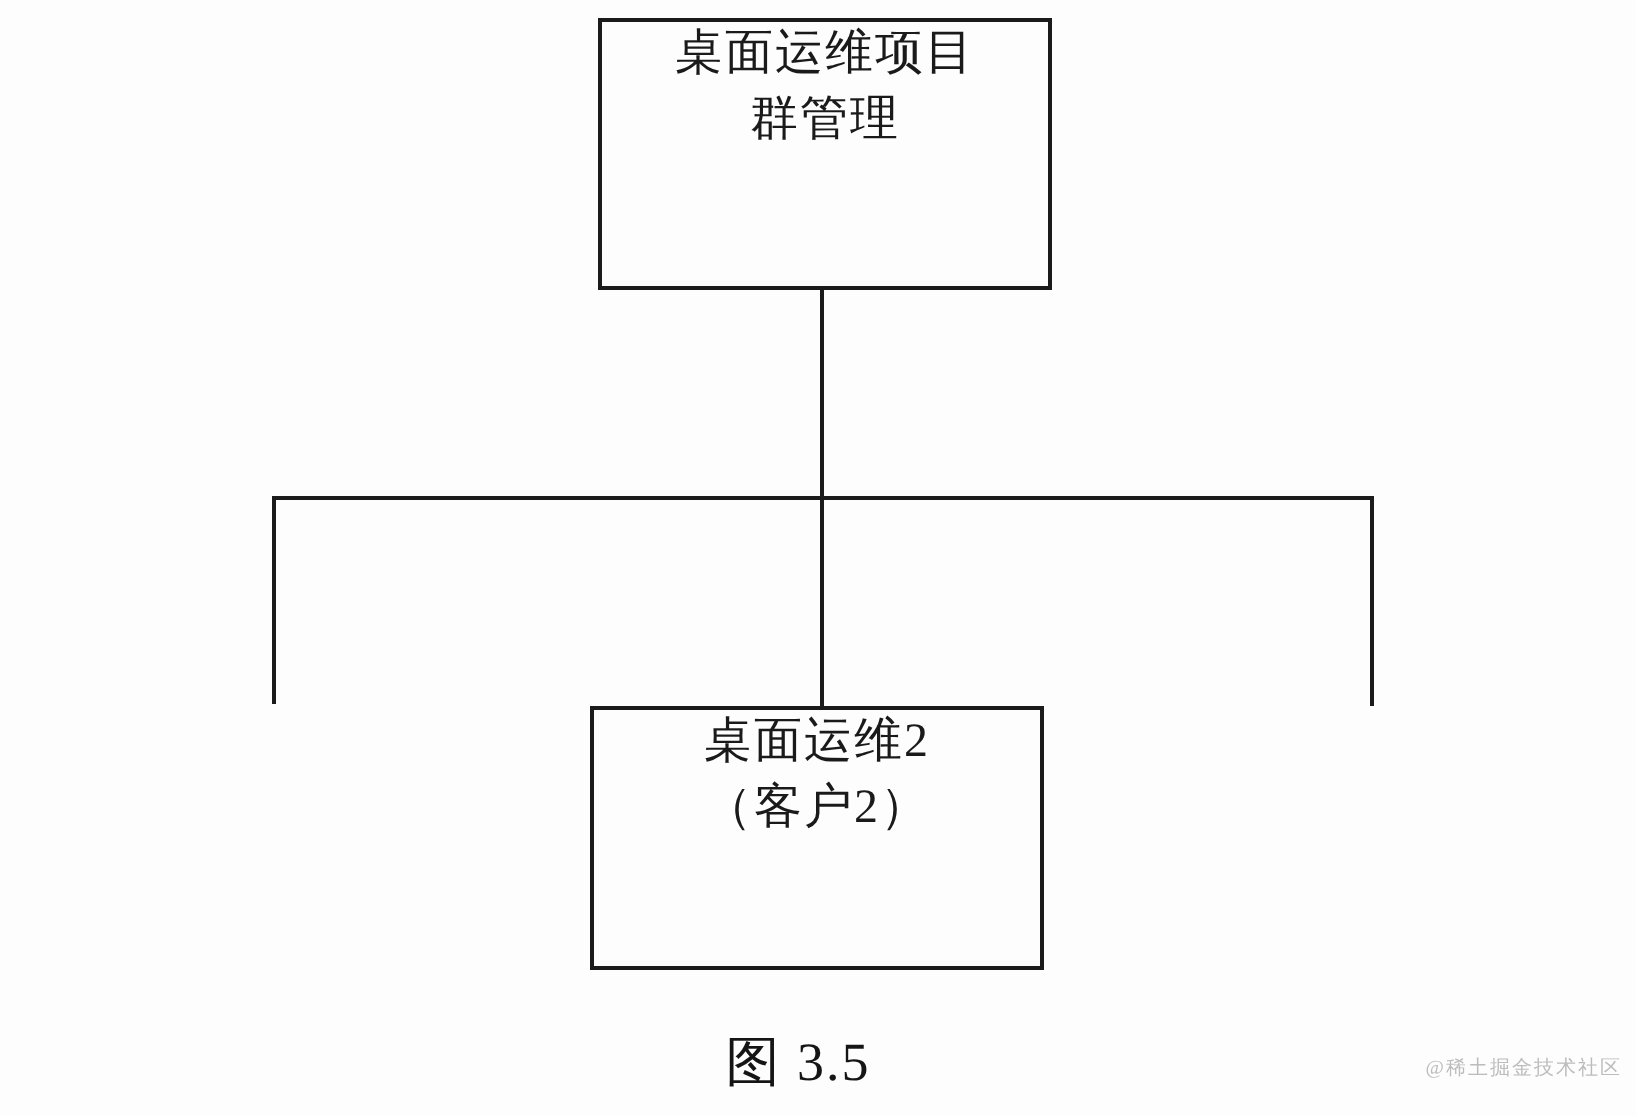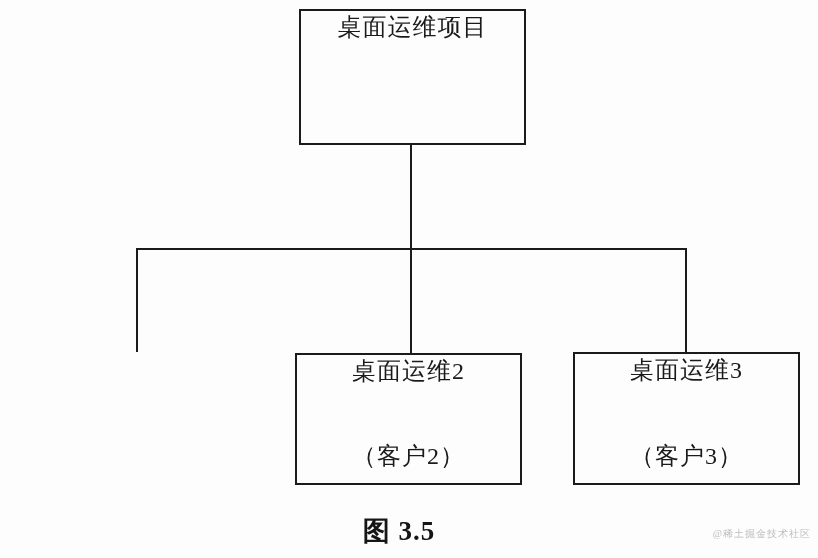--- a/index.html
+++ b/index.html
@@ -20,21 +20,21 @@
     width: 818px; height: 558px;
   }
   .node {
     position: absolute;
     border: 2px solid #1b1b1b;
     background: #fdfdfd;
     box-sizing: border-box;
     display: flex;
     flex-direction: column;
     align-items: center;
-    justify-content: space-between;
+    justify-content: flex-start;
     text-align: center;
     color: #1a1a1a;
     font-size: 24px;
     line-height: 33px;
     letter-spacing: 1px;
   }
   .node-root {
     left: 299px; top: 9px;
     width: 227px; height: 136px;
   }
@@ -74,21 +74,21 @@
     width: 2px; height: 105px;
   }
   .caption {
     position: absolute;
     left: 0; top: 513px;
     width: 818px;
     display: flex;
     justify-content: center;
     align-items: baseline;
     font-size: 27px;
-    font-weight: bold;
+    font-weight: normal;
     color: #151515;
     letter-spacing: 2px;
   }
   .caption .fig-num {
     margin-right: 20px;
     letter-spacing: 1px;
   }
   .watermark {
     position: absolute;
     right: 7px; top: 527px;
@@ -98,37 +98,34 @@
     font-family: "Liberation Serif", "DejaVu Serif", serif;
   }
 </style>
 </head>
 <body>
 
 <div class="canvas">
 
   <div class="node node-root">
     <span>桌面运维项目</span>
+    <span>群管理</span>
   </div>
 
   <div class="line line-trunk"></div>
   <div class="line line-horiz"></div>
   <div class="line line-drop-left"></div>
   <div class="line line-drop-right"></div>
 
 
   <div class="node node-child-2">
     <span>桌面运维2</span>
     <span>（客户2）</span>
   </div>
 
-  <div class="node node-child-3">
-    <span>桌面运维3</span>
-    <span>（客户3）</span>
-  </div>
 
   <div class="caption">
     <span class="fig-num">图 3.5</span>
   </div>
 
   <div class="watermark">@稀土掘金技术社区</div>
 
 </div>
 
 </body></html>

